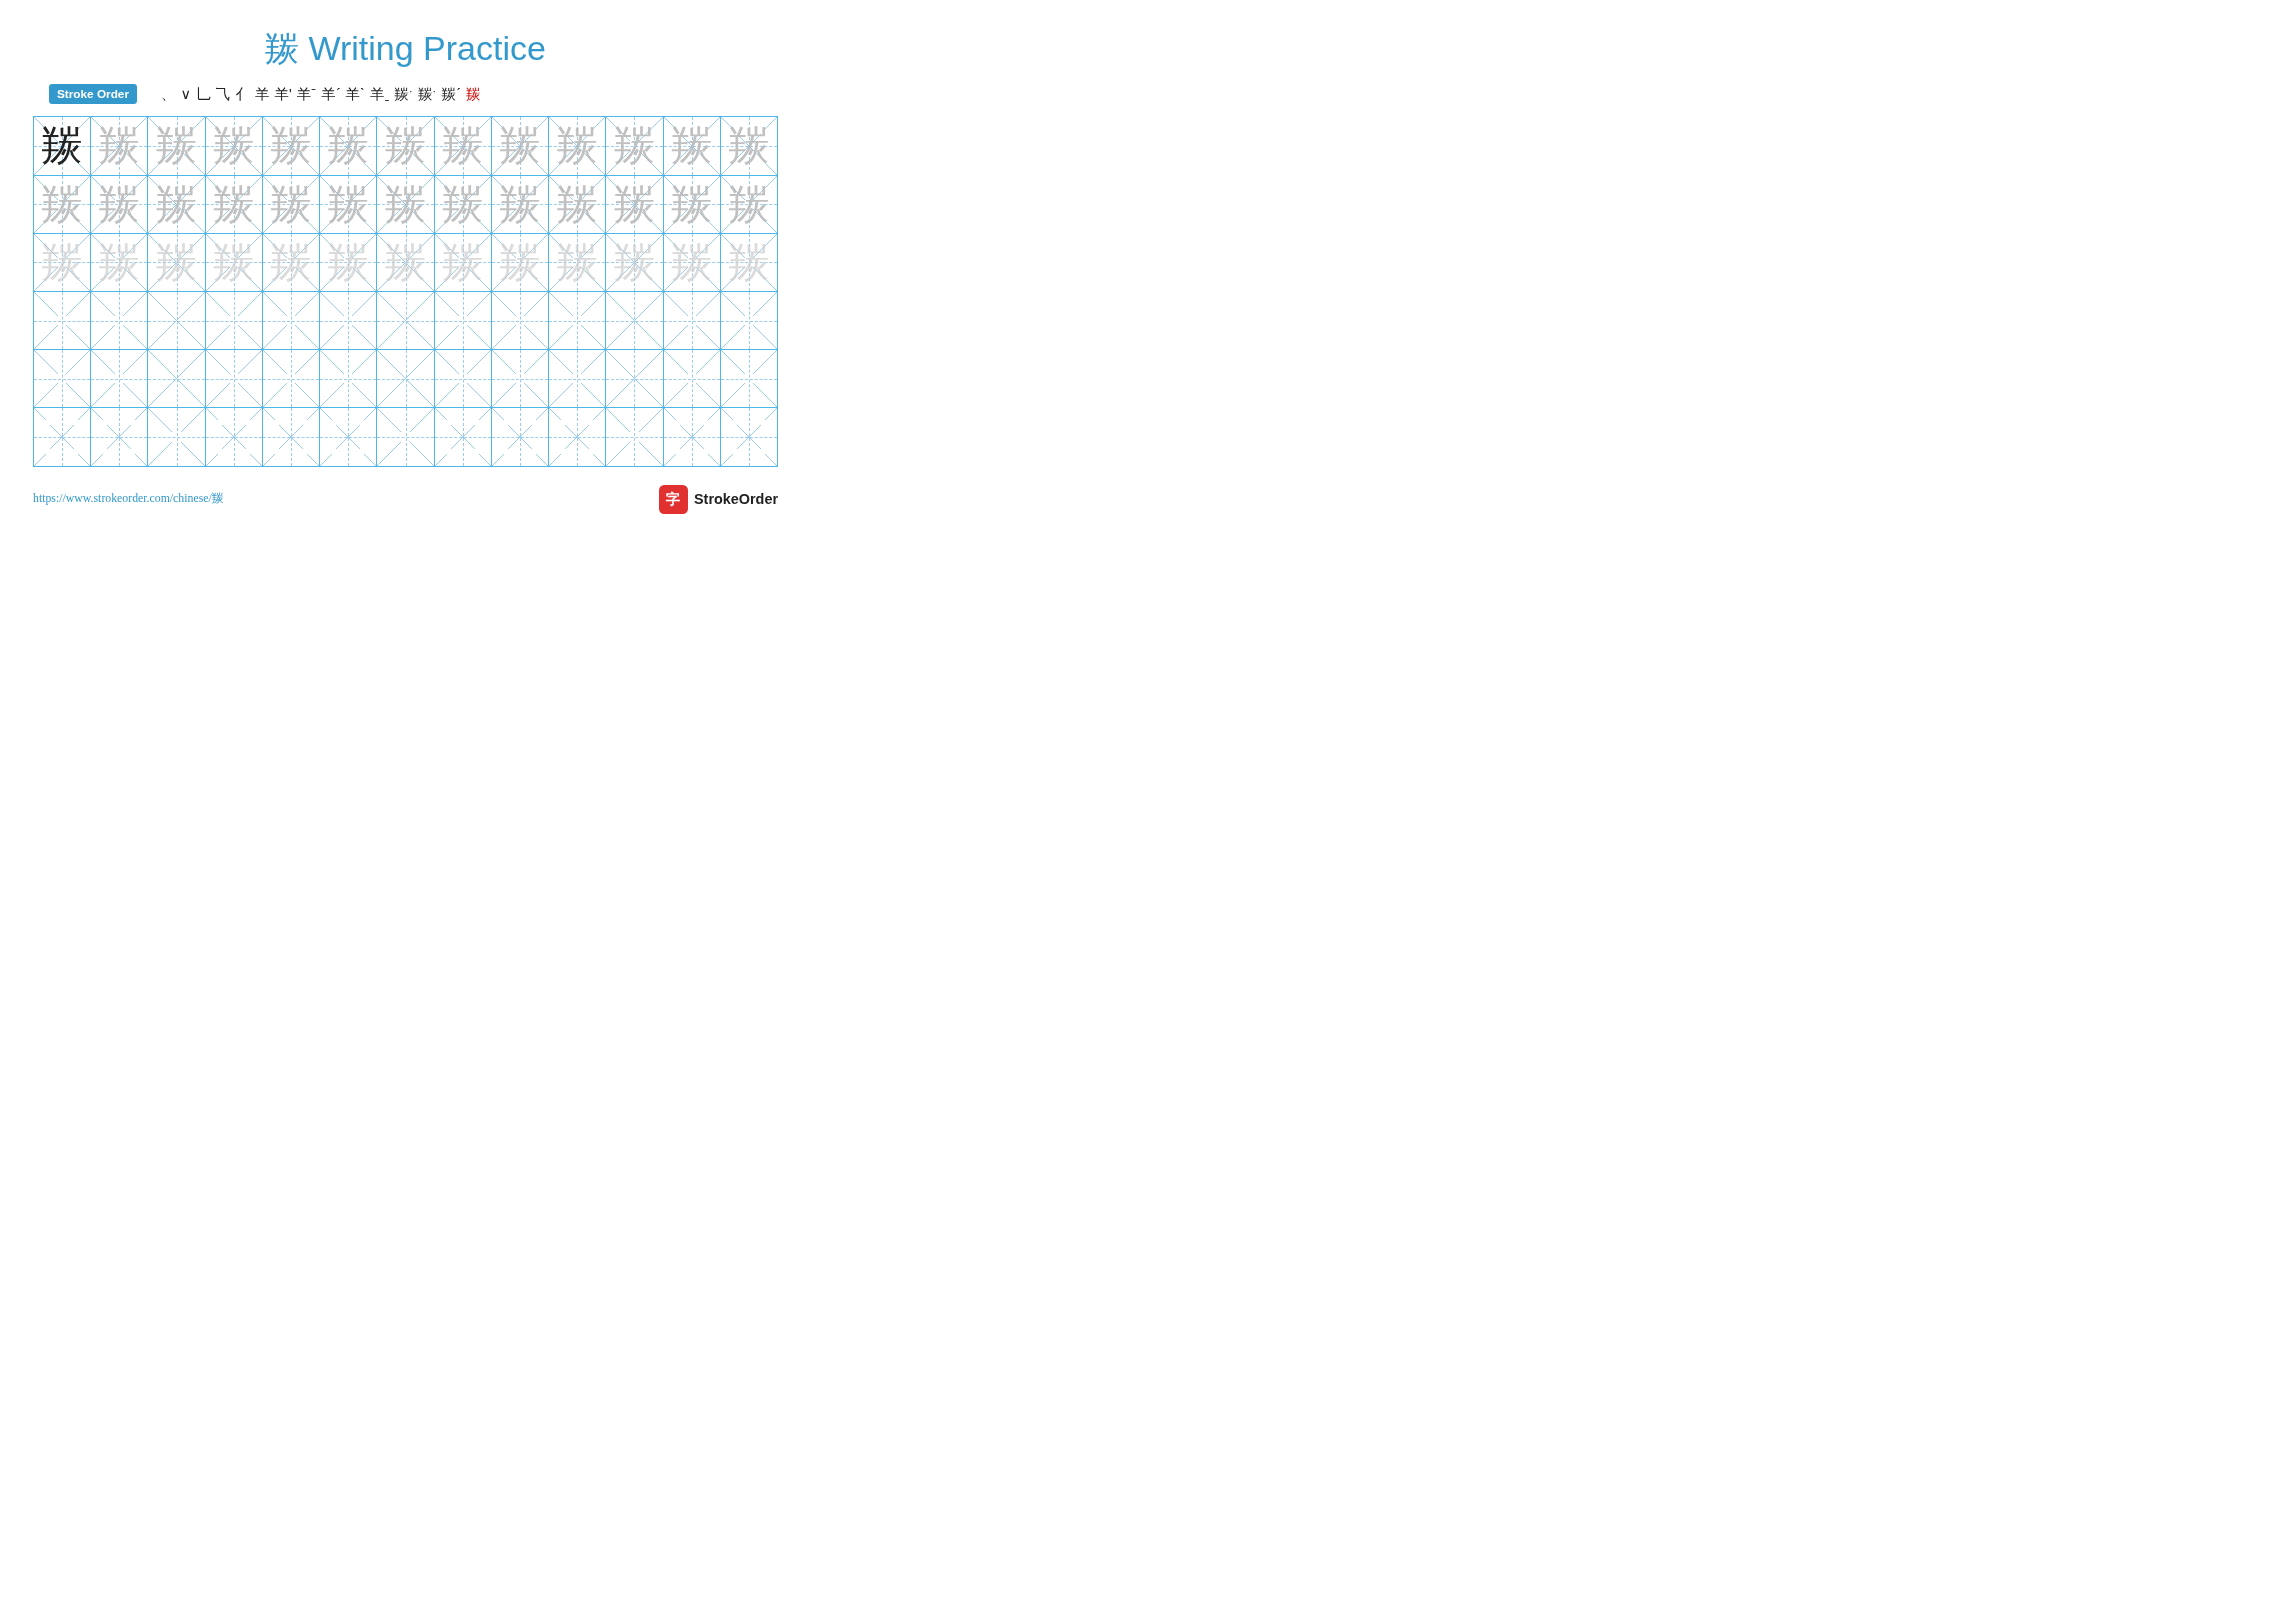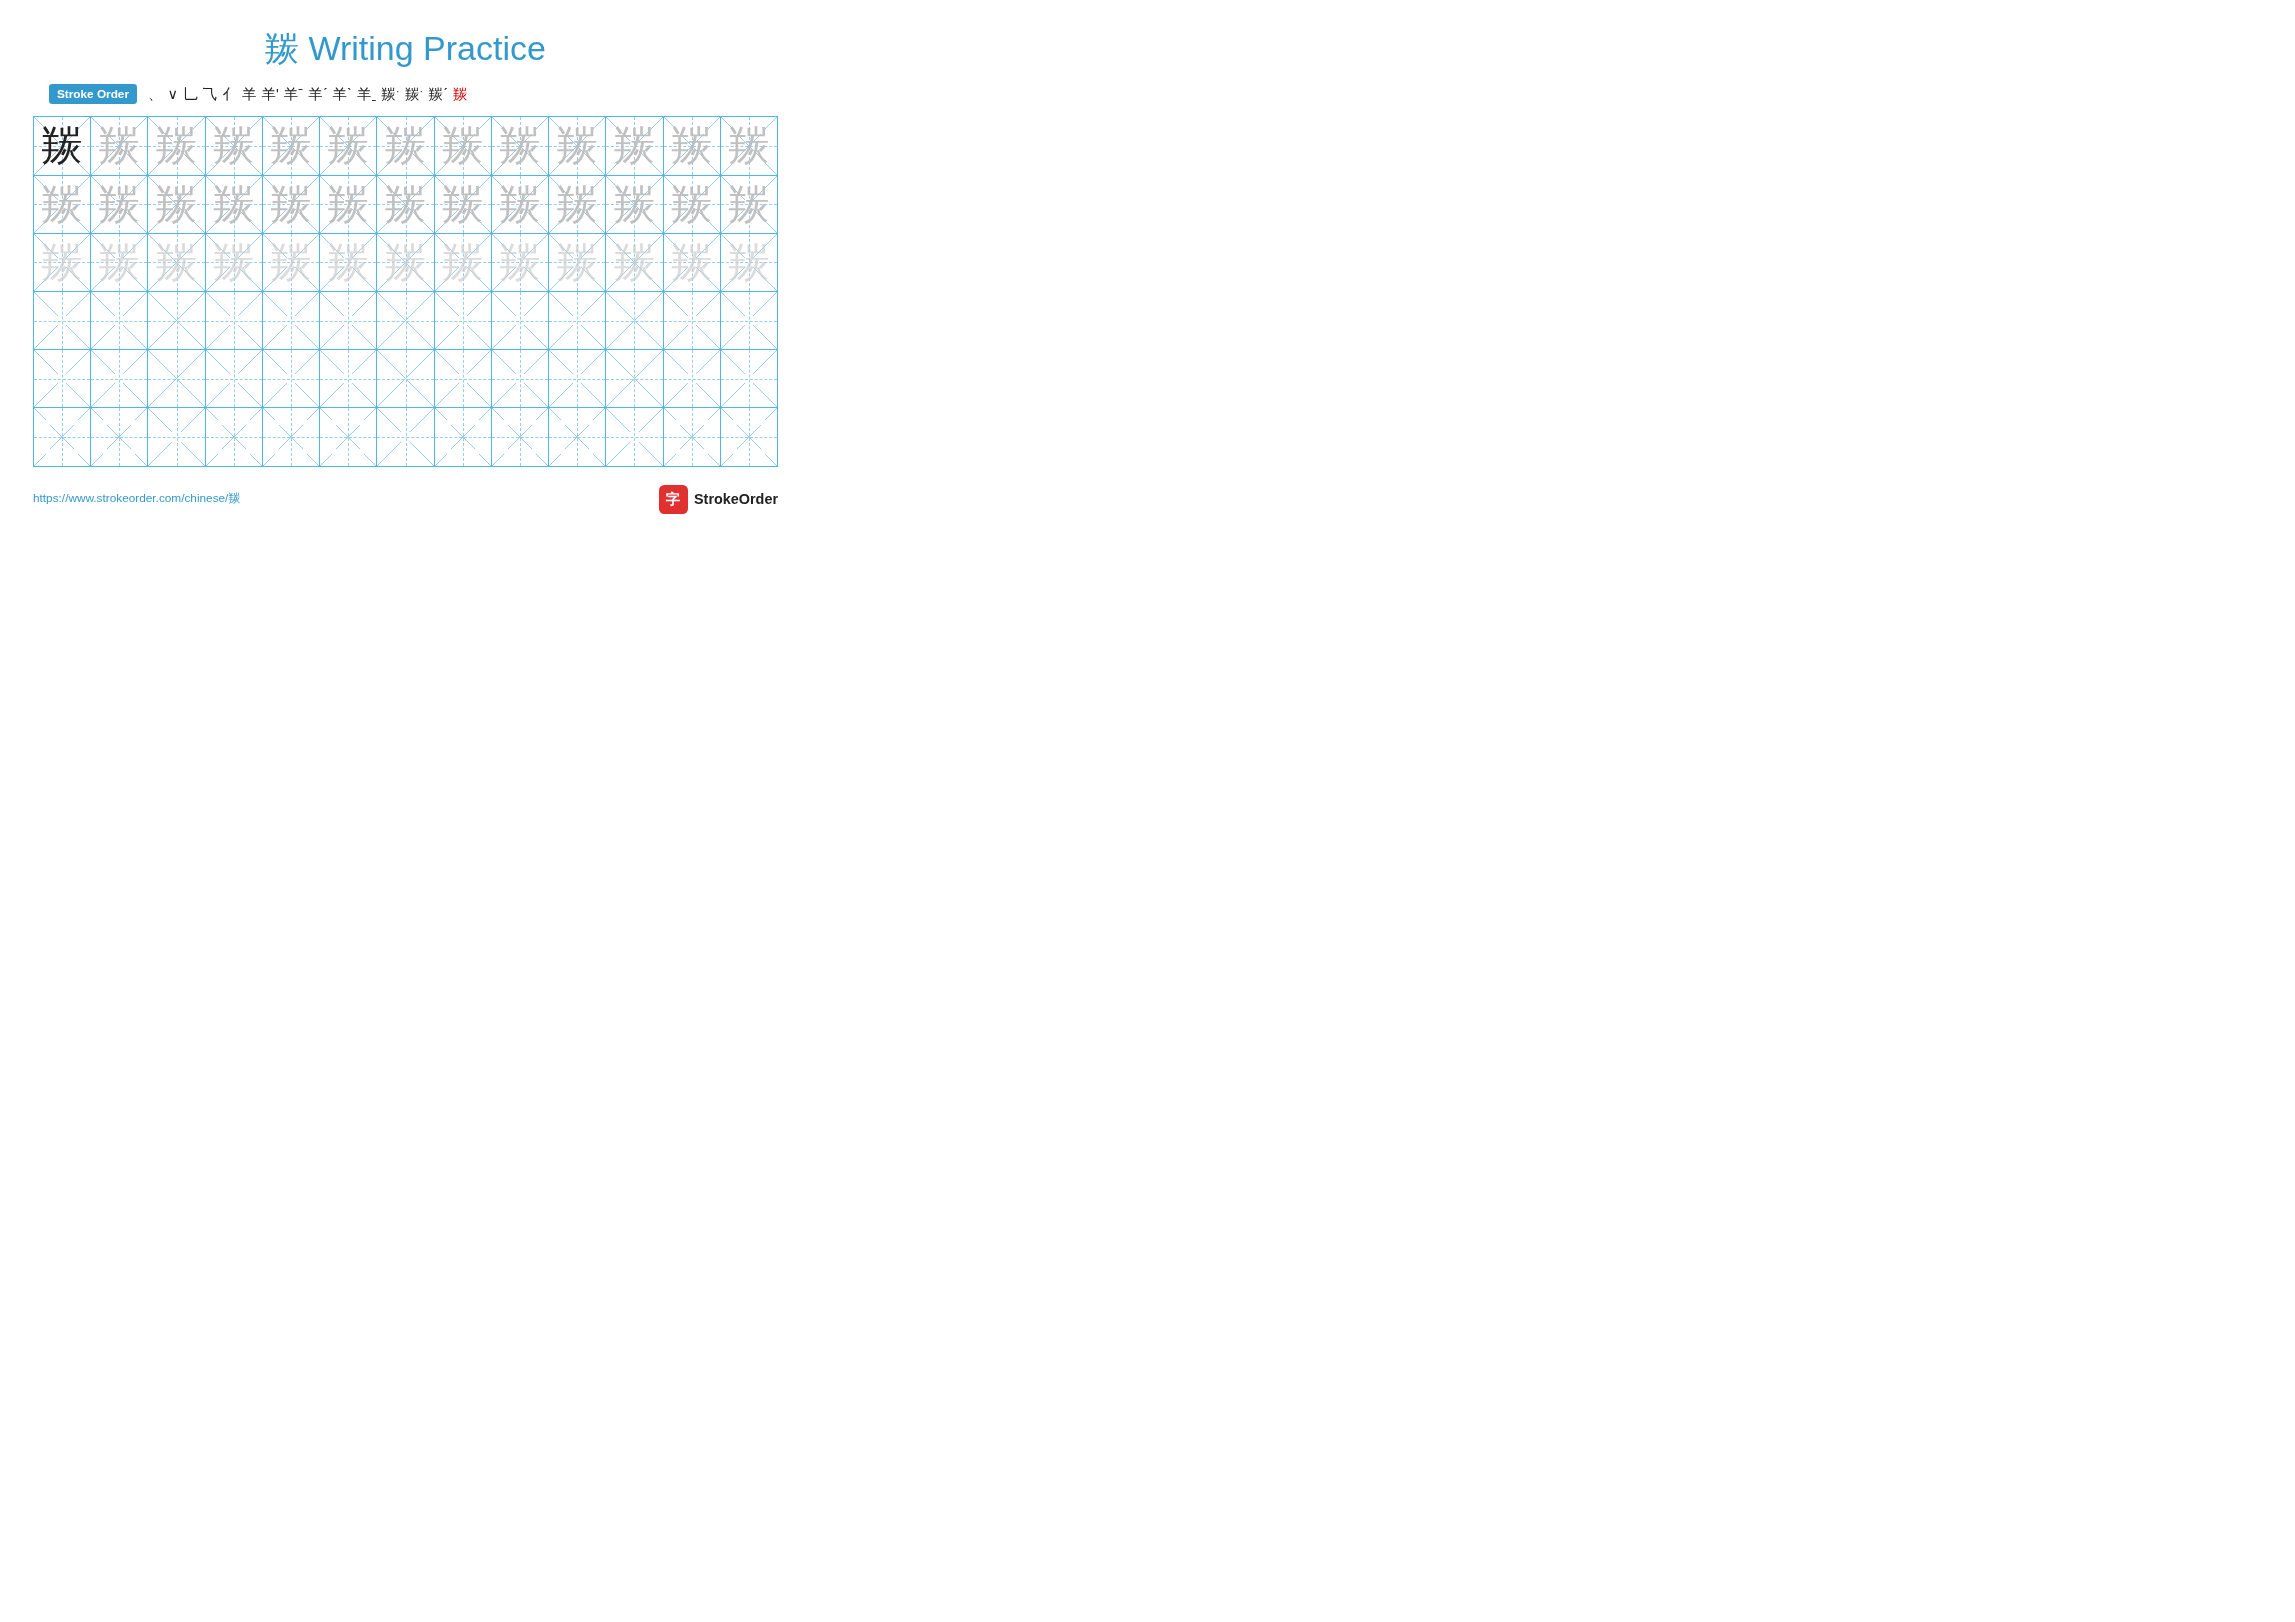--- a/index.html
+++ b/index.html
@@ -17,21 +17,21 @@
       font-size: 34px;
       font-weight: normal;
       color: #3399cc;
       margin-bottom: 11.8px;
       margin-top: 6.5px;
     }
 
     .stroke-order-row {
       display: flex;
       align-items: center;
-      gap: 11px;
+      gap: 24px;
       margin-bottom: 11.8px;
       flex-wrap: wrap;
       padding-left: 16px;
     }
 
     .stroke-order-badge {
       background: #3399cc;
       color: white;
       font-size: 11.8px;
       font-weight: bold;
@@ -147,20 +147,21 @@
       display: flex;
       justify-content: space-between;
       align-items: center;
       margin-top: 18.3px;
     }
 
     .footer-url {
       color: #3399cc;
       font-size: 11.8px;
       text-decoration: none;
+      font-family: Liberation Serif, serif;
     }
 
     .footer-logo {
       display: flex;
       align-items: center;
       gap: 6.5px;
       font-size: 14.4px;
       font-weight: bold;
       color: #222;
     }

